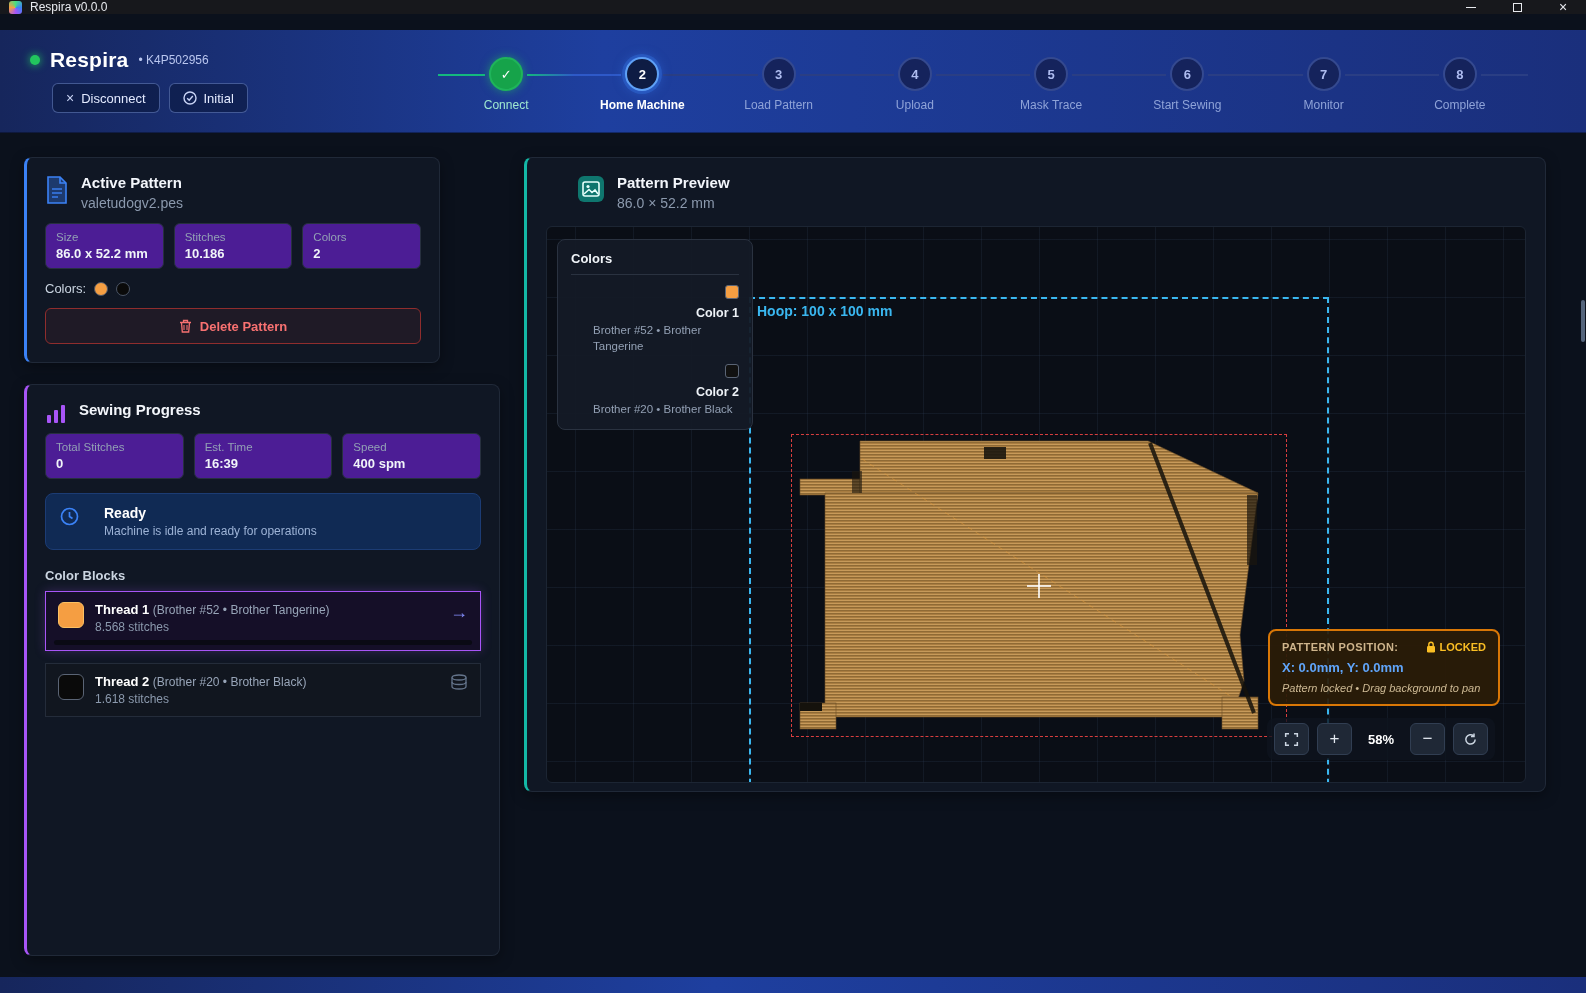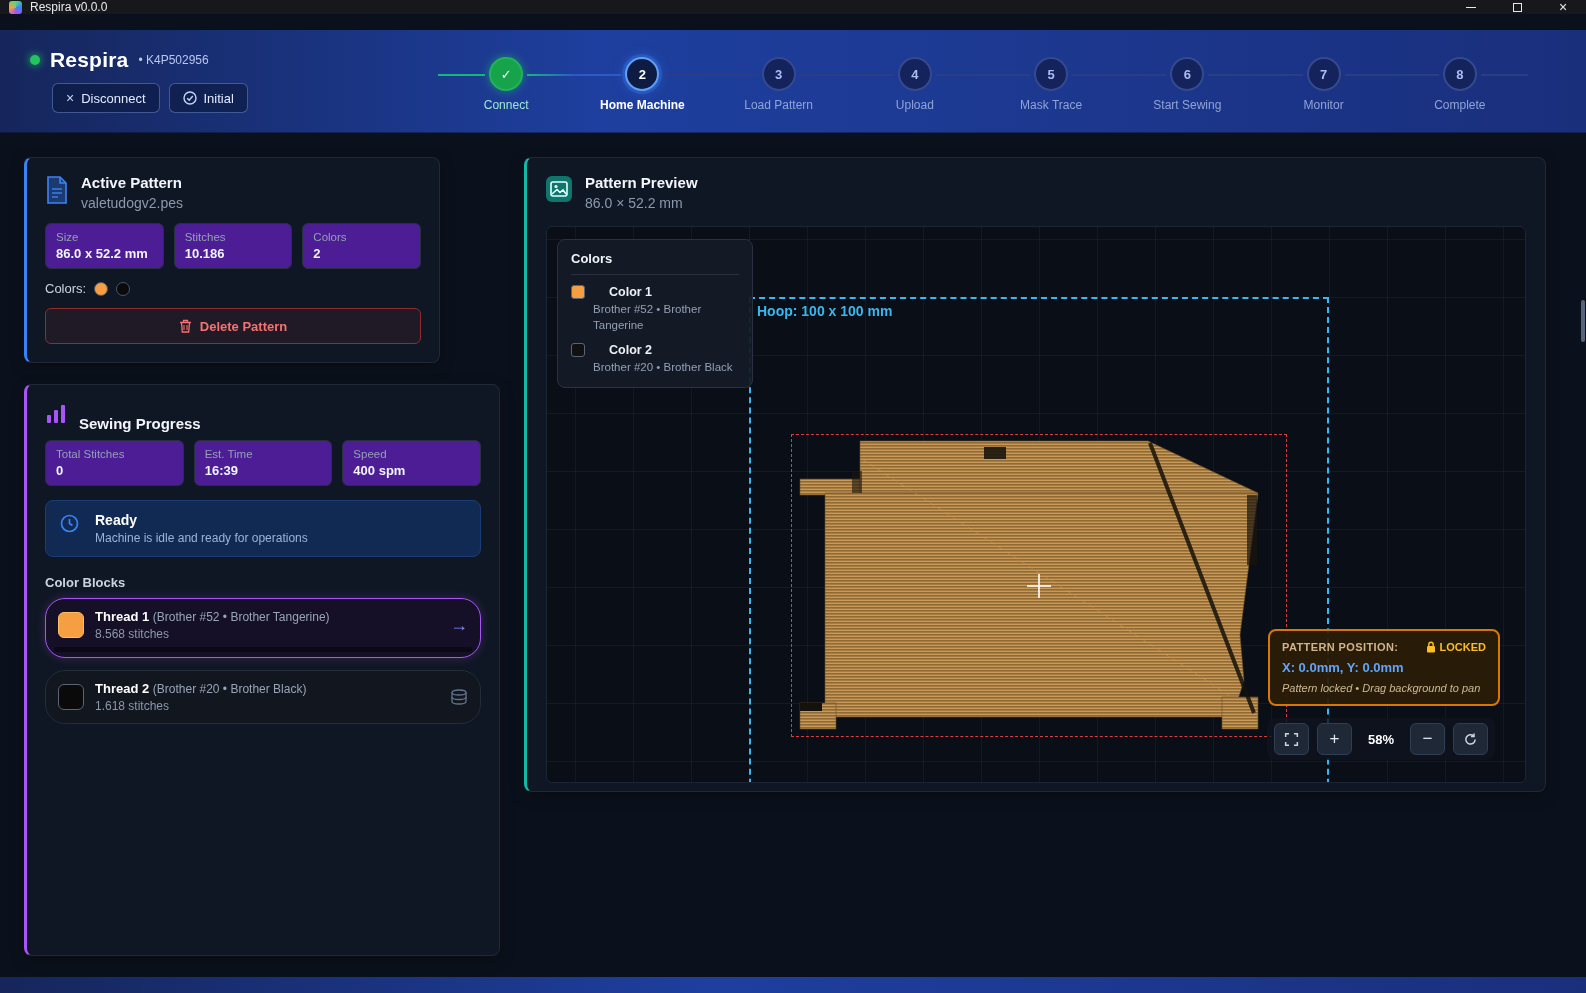--- a/index.html
+++ b/index.html
@@ -52,46 +52,46 @@
   .step.done .lbl{color:#9fe8d0;}
   .step.active .lbl{color:#fff;font-weight:bold;}
 
   
   #main{position:absolute;top:133px;left:0;right:0;bottom:0;background:#0b111c;}
 
   .card{position:absolute;background:#101724;border:1px solid #202938;border-left:3px solid #3b82f6;
     border-radius:8px;box-shadow:0 4px 14px rgba(0,0,0,.35);}
   #card-pattern{left:24px;top:24px;width:416px;height:206px;}
   #card-sewing{left:24px;top:251px;width:476px;height:572px;border-left-color:#a855f7;}
-  #panel-preview{left:524px;top:24px;width:1022px;height:635px;border-left-color:#14b8a6;}
+  #panel-preview{left:524px;top:24px;width:1022px;height:635px;border-left-color:#14b8a6;padding-left:32px;}
 
   .card-head{display:flex;gap:12px;align-items:flex-start;padding:16px 18px 10px 18px;}
   .card-title{font-size:15px;font-weight:bold;color:#f3f6fb;}
   .card-sub{font-size:14px;color:#8b99ad;margin-top:4px;}
 
   .statrow{display:flex;gap:10px;padding:2px 18px 0 18px;}
   .statbox{flex:1;background:#4c1d95;border:1px solid #27303f;border-radius:6px;padding:7px 10px;}
   .statbox .sl{font-size:11.5px;color:#93a1b5;}
   .statbox .sv{font-size:13px;font-weight:bold;color:#f1f5f9;margin-top:3px;}
 
   .colorsrow{display:flex;align-items:center;gap:8px;padding:12px 18px 0 18px;font-size:13px;color:#cbd5e1;}
   .cdot{width:14px;height:14px;border-radius:50%;border:1.5px solid #4b5566;}
 
   .delbtn{margin:12px 18px 0 18px;width:calc(100% - 36px);height:36px;display:flex;align-items:center;justify-content:center;gap:8px;
     background:rgba(239,68,68,.07);border:1px solid #8f2d2d;border-radius:6px;color:#f87171;font-size:13px;font-weight:bold;cursor:pointer;}
 
   .readybox{margin:14px 18px 0 18px;background:#102a54;border:1px solid #1c3c74;border-radius:8px;
-    padding:11px 14px;display:flex;gap:16px;align-items:flex-start;}
+    padding:11px 14px;display:flex;gap:25px;align-items:flex-start;}
   .readybox .rt{font-size:14px;font-weight:bold;color:#fff;}
   .readybox .rs{font-size:12px;color:#9db3d6;margin-top:3px;}
 
   .cb-label{padding:18px 18px 8px 18px;font-size:13px;font-weight:bold;color:#cbd5e1;}
 
-  .thread{position:relative;margin:0 18px 12px 18px;border-radius:20px;padding:10px 12px 16px 12px;
-    display:flex;align-items:center;gap:11px;cursor:pointer;}
+  .thread{position:relative;margin:0 18px 12px 18px;border-radius:0;padding:10px 12px 16px 12px;
+    display:flex;gap:11px;cursor:pointer;}
   .thread.t1{background:#150f28;border:1.5px solid #a855f7;box-shadow:0 0 10px rgba(168,85,247,.25);}
   .thread.t2{background:#11161f;border:1px solid #242c3a;padding-bottom:10px;}
   .tswatch{width:26px;height:26px;border-radius:6px;border:1.5px solid #5a6475;flex:none;}
   .t1 .tswatch{border-color:#fbc063;}
   .tinfo{flex:1;}
   .tname{font-size:13px;color:#e8edf4;}
   .tname b{color:#fff;}
   .tname .tdet{color:#98a5b8;font-weight:normal;font-size:12px;}
   .tcount{font-size:12px;color:#8b99ad;margin-top:3px;}
   .tarrow{font-size:18px;color:#818cf8;font-weight:bold;}
@@ -102,21 +102,21 @@
     border:1px solid #1c2533;border-radius:6px;overflow:hidden;
     background-image:
       linear-gradient(to right, rgba(66,86,120,.16) 1px, transparent 1px),
       linear-gradient(to bottom, rgba(66,86,120,.16) 1px, transparent 1px);
     background-size:58px 58px;background-position:28px 12px;cursor:grab;}
 
   .legend{position:absolute;left:10px;top:12px;width:196px;background:rgba(20,26,38,.95);
     border:1px solid #2a3240;border-radius:8px;padding:11px 13px;z-index:5;}
   .legend .lt{font-size:13px;font-weight:bold;color:#f1f5f9;padding-bottom:8px;border-bottom:1px solid #2a3240;}
   .lentry{margin-top:10px;}
-  .lerow{display:flex;align-items:center;gap:24px;}
+  .lerow{display:flex;align-items:flex-end;gap:7px;flex-direction:column;}
   .lswatch{width:14px;height:14px;border-radius:3px;border:1.5px solid #5a6475;flex:none;}
   .lname{font-size:12.5px;font-weight:bold;color:#eef2f7;}
   .ldet{font-size:11.5px;color:#93a0b4;margin:3px 0 0 22px;line-height:1.35;width:150px;}
 
   .hoop{position:absolute;left:202px;top:70px;width:580px;height:578px;border:2px dashed #3ab7f0;}
   .hooplabel{position:absolute;left:6px;top:4px;font-size:14px;font-weight:bold;color:#3ab7f0;}
 
   .redbox{position:absolute;left:244px;top:207px;width:496px;height:303px;border:1.5px dashed rgba(239,68,68,.9);}
   .redbox svg{position:absolute;left:0;top:0;}
 
@@ -269,21 +269,21 @@
     </div>
   </div>
 
   <div class="card" id="card-sewing">
     <div class="card-head" style="padding-bottom:6px;">
       <svg class="icn" width="22" height="22" viewBox="0 0 22 22" style="margin-top:2px;">
         <rect x="2" y="12" width="4" height="8" rx="1" fill="#a855f7"></rect>
         <rect x="9" y="7" width="4" height="13" rx="1" fill="#a855f7"></rect>
         <rect x="16" y="2" width="4" height="18" rx="1" fill="#a855f7"></rect>
       </svg>
-      <div class="card-title" style="margin-top:14px;">Sewing Progress</div>
+      <div class="card-title" style="margin-top:0;">Sewing Progress</div>
     </div>
     <div class="statrow">
       <div class="statbox">
         <div class="sl">Total Stitches</div>
         <div class="sv">0</div>
       </div>
       <div class="statbox">
         <div class="sl">Est. Time</div>
         <div class="sv">16:39</div>
       </div>

